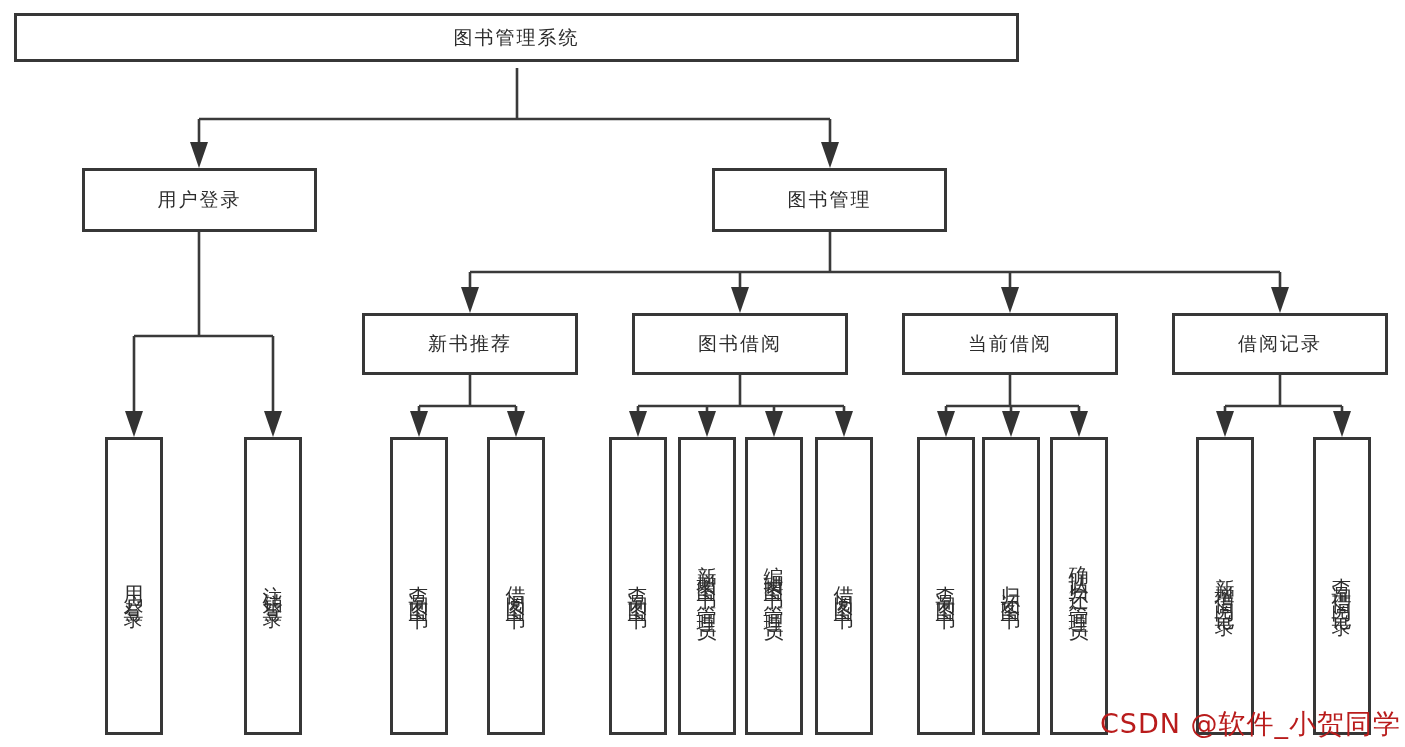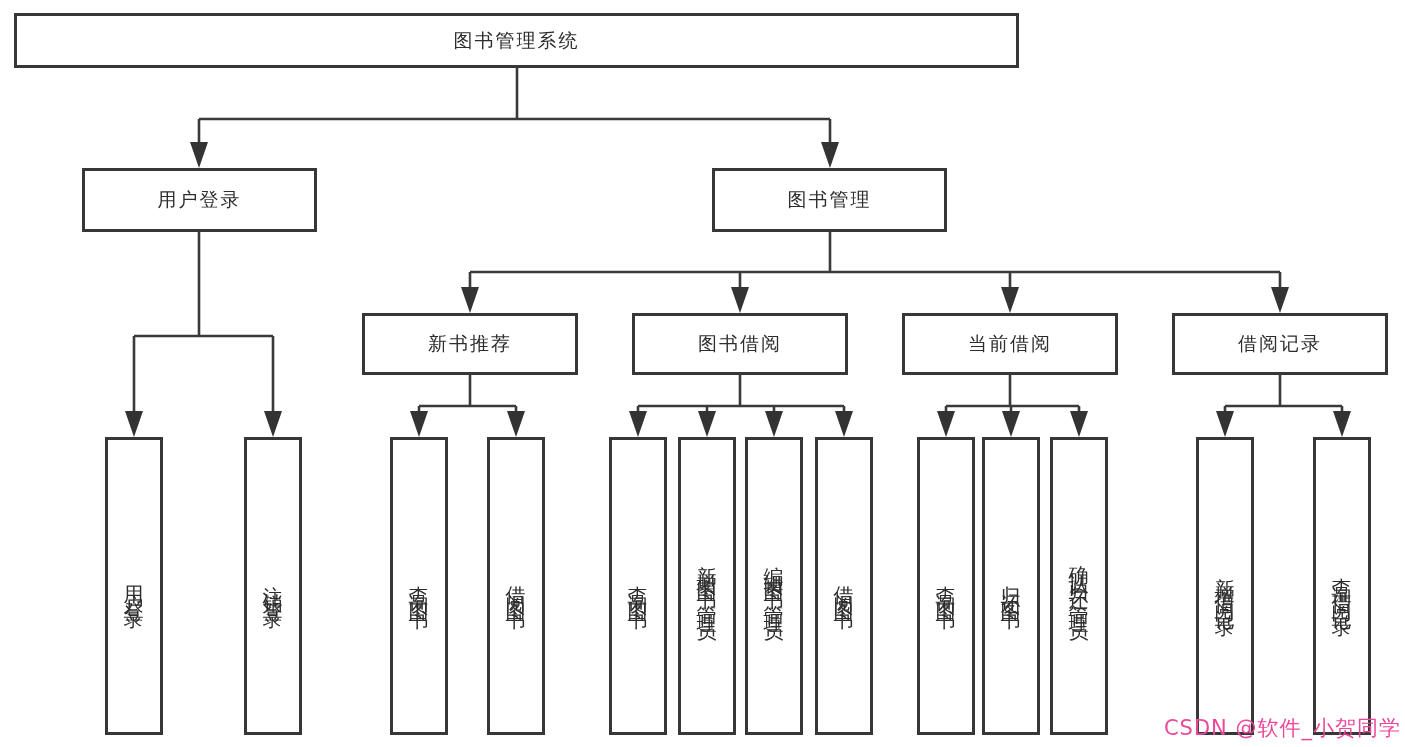--- a/index.html
+++ b/index.html
@@ -7,31 +7,31 @@
     position:relative; width:1405px; height:747px; background:#ffffff;
     font-family:"DejaVu Sans", sans-serif; overflow:hidden;
   }
   svg.connectors { position:absolute; left:0; top:0; z-index:1; }
   .box {
     position:absolute; background:#ffffff; border:3px solid #373737;
     box-sizing:border-box; display:flex; align-items:center; justify-content:center;
     color:#2d2d2d; z-index:2;
   }
   .h-label { font-size:19px; letter-spacing:2px; white-space:nowrap; }
-  .root-box  { left:14px;  top:13px;  width:1005px; height:55px; }
+  .root-box  { left:14px;  top:13px;  width:1005px; height:49px; }
   .l2-box    { top:168px; width:235px; height:64px; }
   .l3-box    { top:313px; width:216px; height:62px; }
   .leaf      { top:437px; width:58px;  height:298px; }
   .vtext {
     writing-mode:vertical-rl; text-orientation:mixed;
     font-size:20px; letter-spacing:8px; line-height:1; white-space:nowrap;
   }
   .watermark {
     position:absolute; right:4px; bottom:5px; z-index:3;
-    font-size:21px; color:#ec4899; letter-spacing:1px; white-space:nowrap;
+    font-size:27px; color:#b91c1c; letter-spacing:1px; white-space:nowrap;
   }
 </style>
 </head>
 <body>
 
 <div class="stage">
 
   <svg class="connectors" width="1405" height="747" viewBox="0 0 1405 747" aria-hidden="true">
     <g stroke="#3a3a3a" stroke-width="2.6" fill="none">
 

